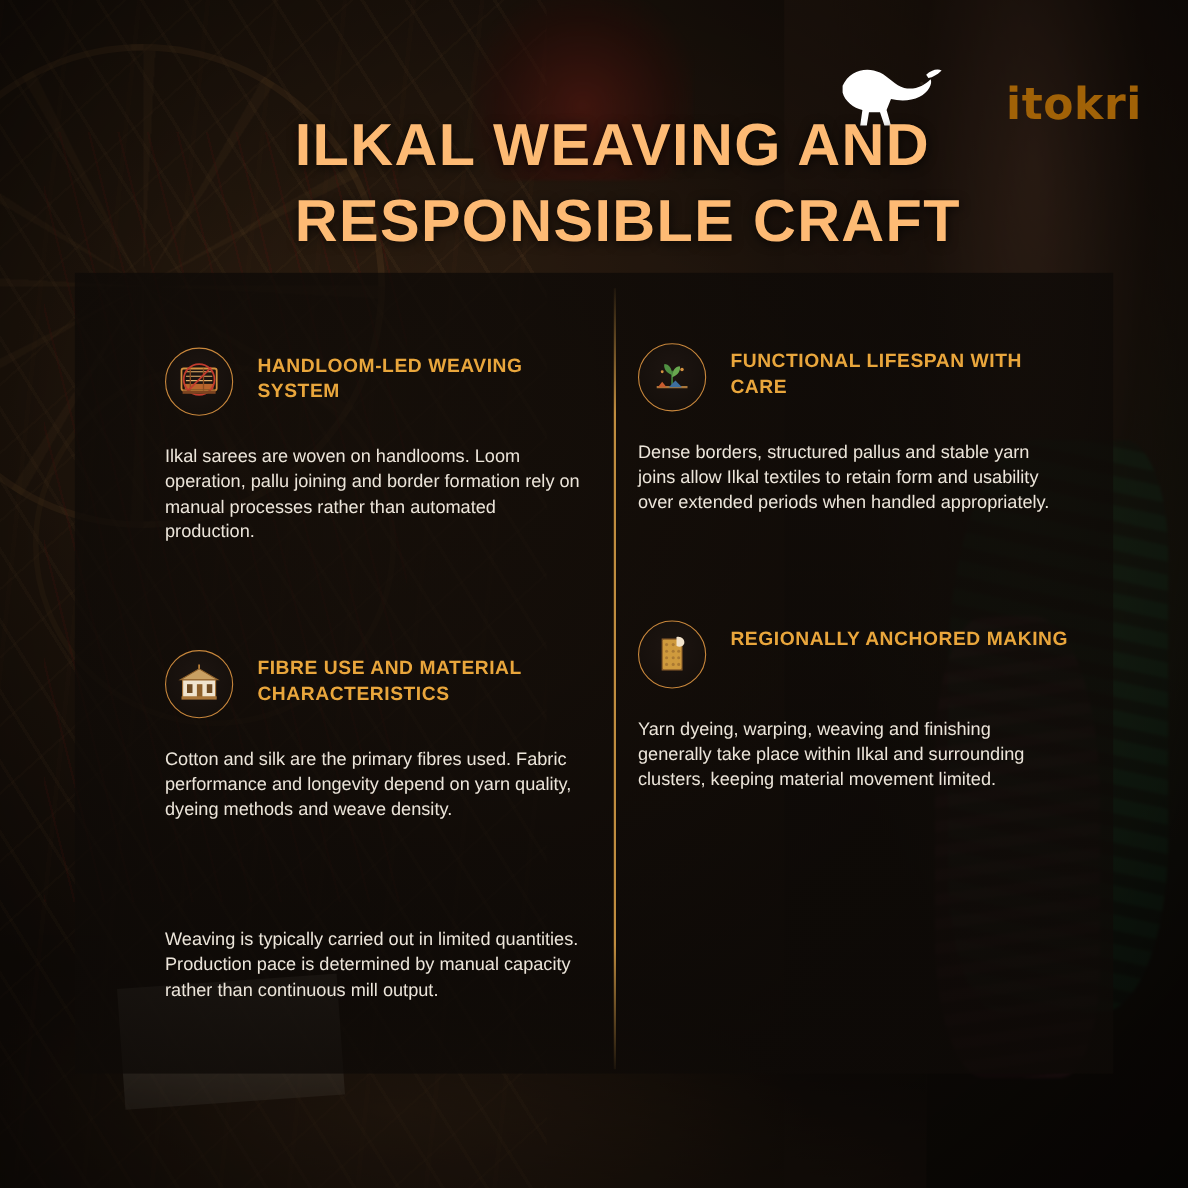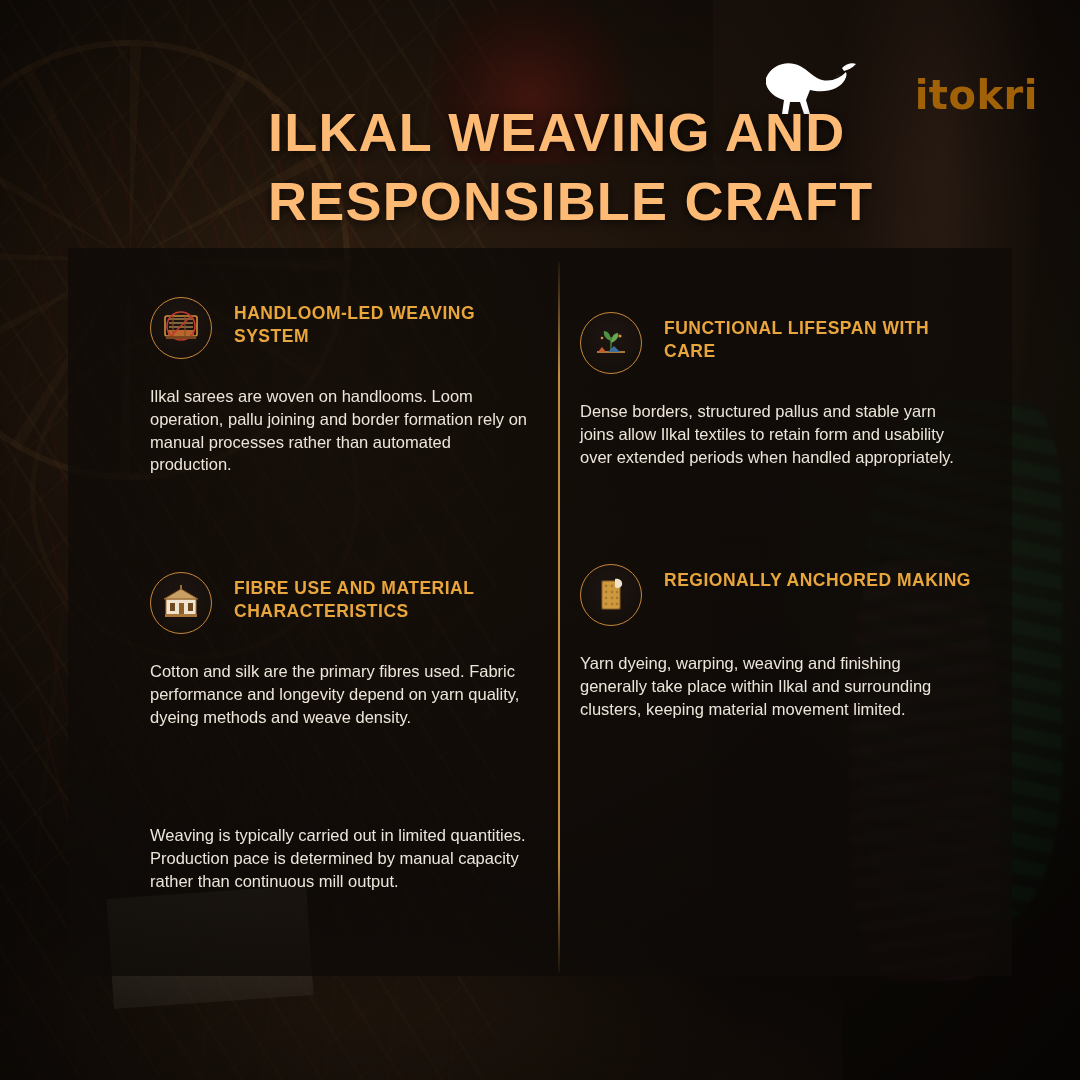--- a/index.html
+++ b/index.html
@@ -190,21 +190,21 @@
     position: absolute;
     left: 748px; top: 48px;
     width: 110px; height: 76px;
   }
 
   
   .col {
     position: absolute;
     width: 400px;
   }
-  .col-left { left: 150px; top: 297px; }
+  .col-left { left: 150px; top: 316px; }
   .col-right { left: 580px; top: 312px; }
 
   .item { position: relative; margin-bottom: 96px; }
   .item:last-child { margin-bottom: 0; }
 
   .item-head {
     display: flex;
     align-items: flex-start;
     gap: 22px;
     min-height: 62px;

